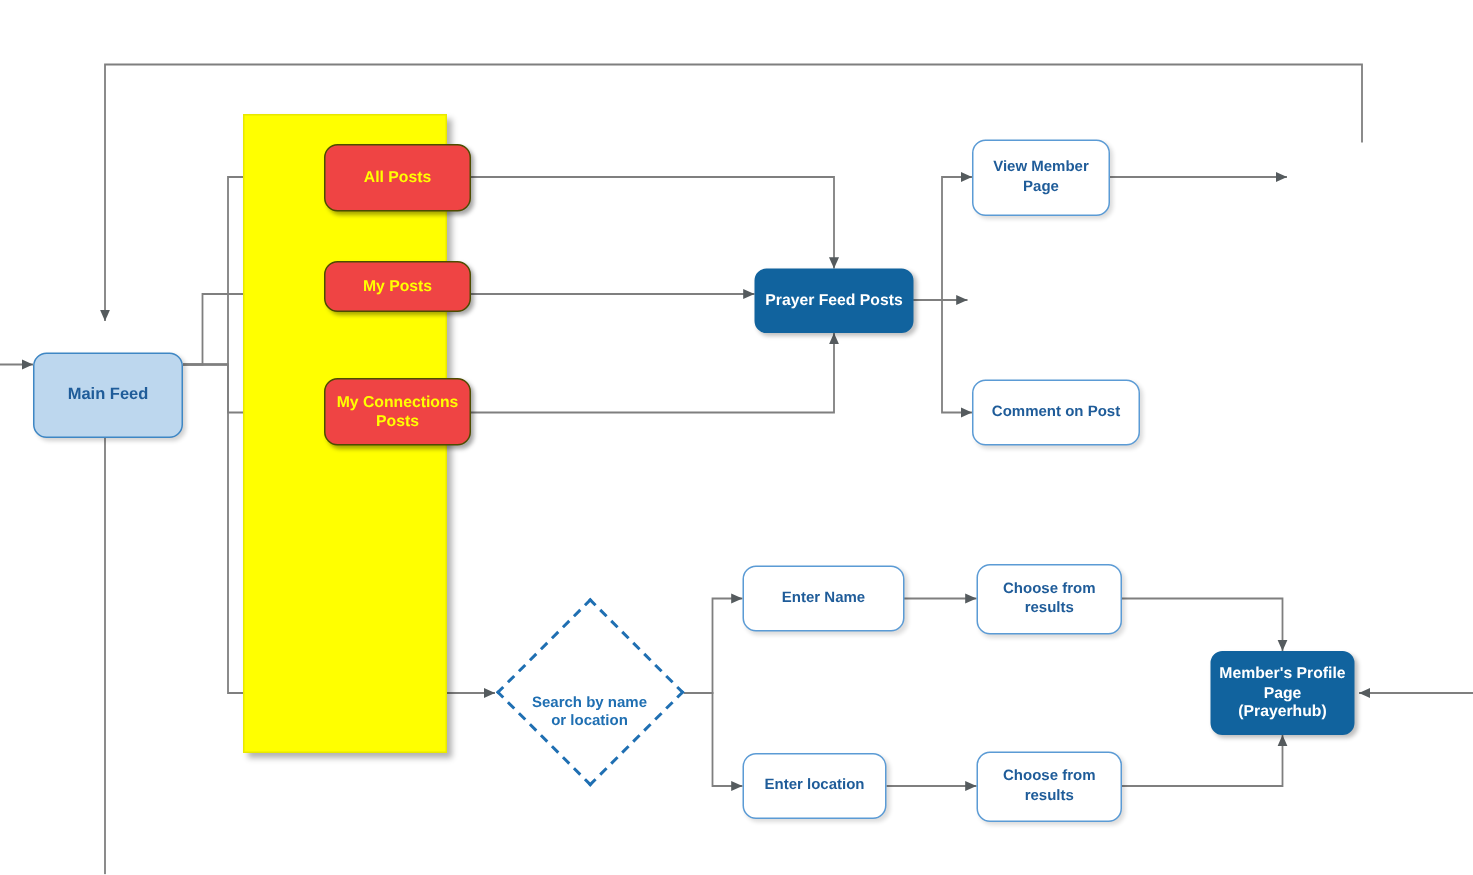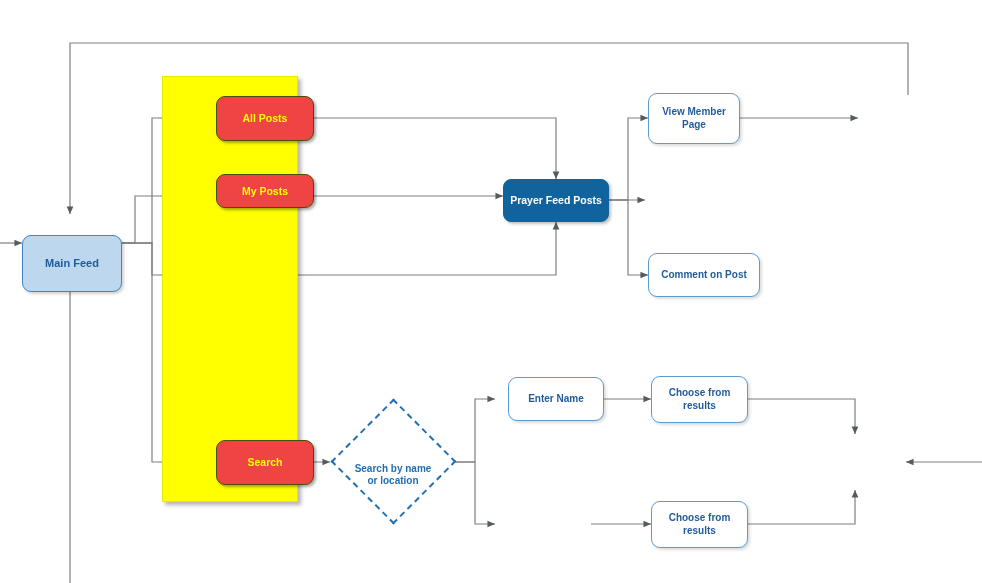--- a/index.html
+++ b/index.html
@@ -161,24 +161,25 @@
   </div>
 
   <div class="node node-olive" style="left:180px; top:96px; width:98px; height:45px;">
     <span class="lbl">All Posts</span>
   </div>
 
   <div class="node node-olive" style="left:180px; top:174px; width:98px; height:34px;">
     <span class="lbl">My Posts</span>
   </div>
 
-
-  <div class="node node-olive" style="left:180px; top:440px; width:98px; height:45px;">
-    <span class="lbl">Search</span>
-  </div>
+  <div class="node node-olive" style="left:180px; top:252px; width:98px; height:45px;">
+    <span class="lbl">My Connections
+Posts</span>
+  </div>
+
 
   <div class="node node-darkblue" style="left:503px; top:179px; width:106px; height:43px;">
     <span class="lbl">Prayer Feed Posts</span>
   </div>
 
   <div class="node node-outline" style="left:648px; top:93px; width:92px; height:51px;">
     <span class="lbl">View Member
 Page</span>
   </div>
 
@@ -187,29 +188,36 @@
     <span class="lbl">Comment on Post</span>
   </div>
 
 
   <div class="diamond-shape" style="left:349px; top:417px; width:89px; height:89px;"></div>
   <div class="node node-diamond" style="left:330px; top:450px; width:126px; height:50px;align-items:center;">
     <span class="lbl">Search by name
 or location</span>
   </div>
 
-  <div class="node node-outline" style="left:508px; top:377px; width:96px; height:44px;">
+  <div class="node node-outline" style="left:495px; top:377px; width:108px; height:44px;">
     <span class="lbl">Enter Name</span>
   </div>
 
+  <div class="node node-outline" style="left:495px; top:502px; width:96px; height:44px;">
+    <span class="lbl">Enter location</span>
+  </div>
 
   <div class="node node-outline" style="left:651px; top:376px; width:97px; height:47px;">
     <span class="lbl">Choose from
 results</span>
   </div>
 
   <div class="node node-outline" style="left:651px; top:501px; width:97px; height:47px;">
     <span class="lbl">Choose from
 results</span>
   </div>
 
+  <div class="node node-darkblue" style="left:807px; top:434px; width:96px; height:56px;">
+    <span class="lbl">Member's Profile
+Page (Prayerhub)</span>
+  </div>
 
 </div>
 
 </body></html>

